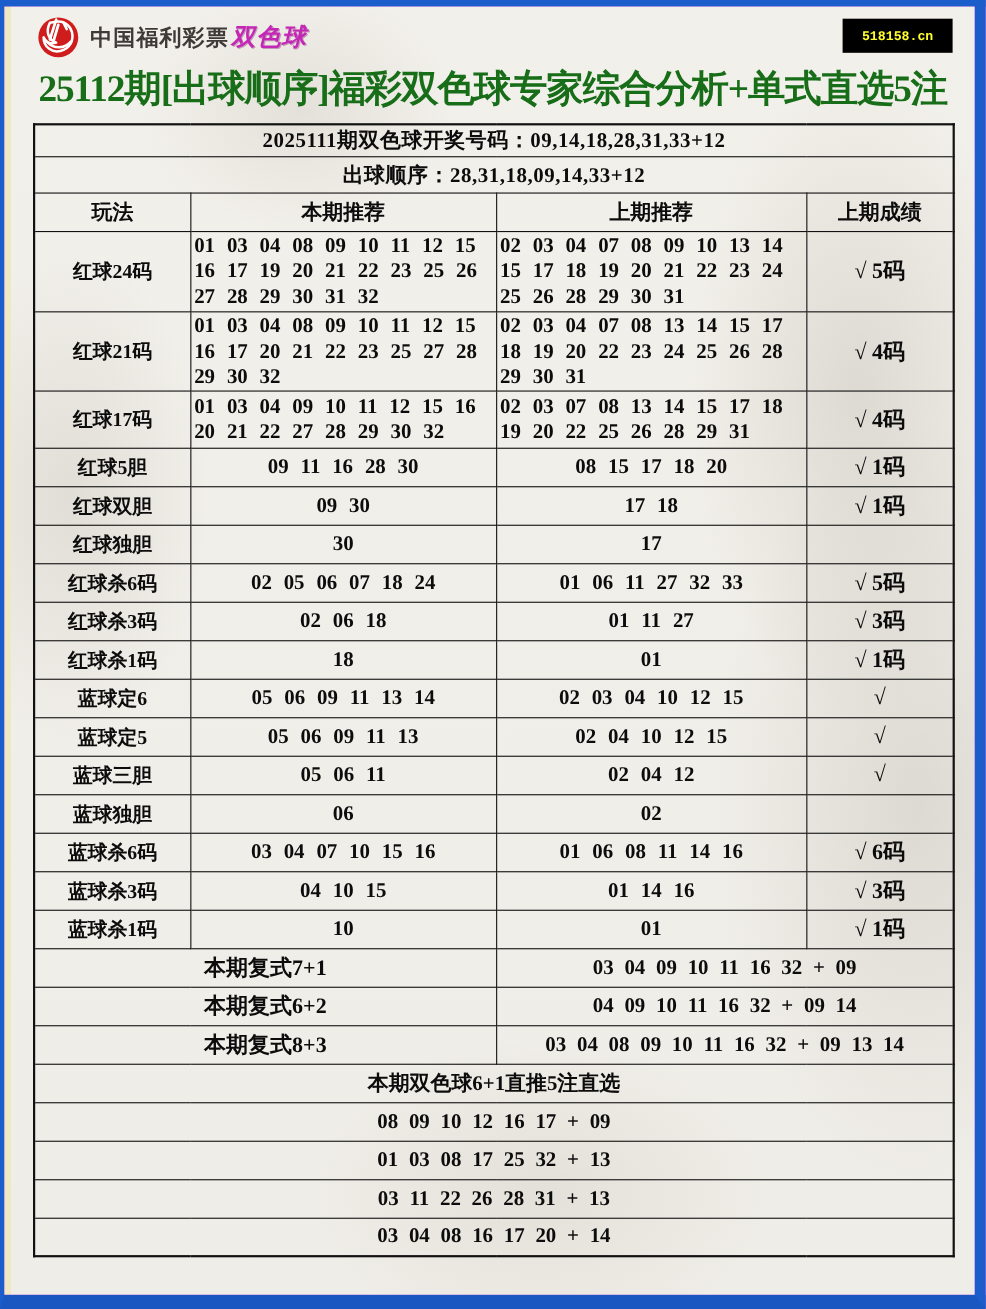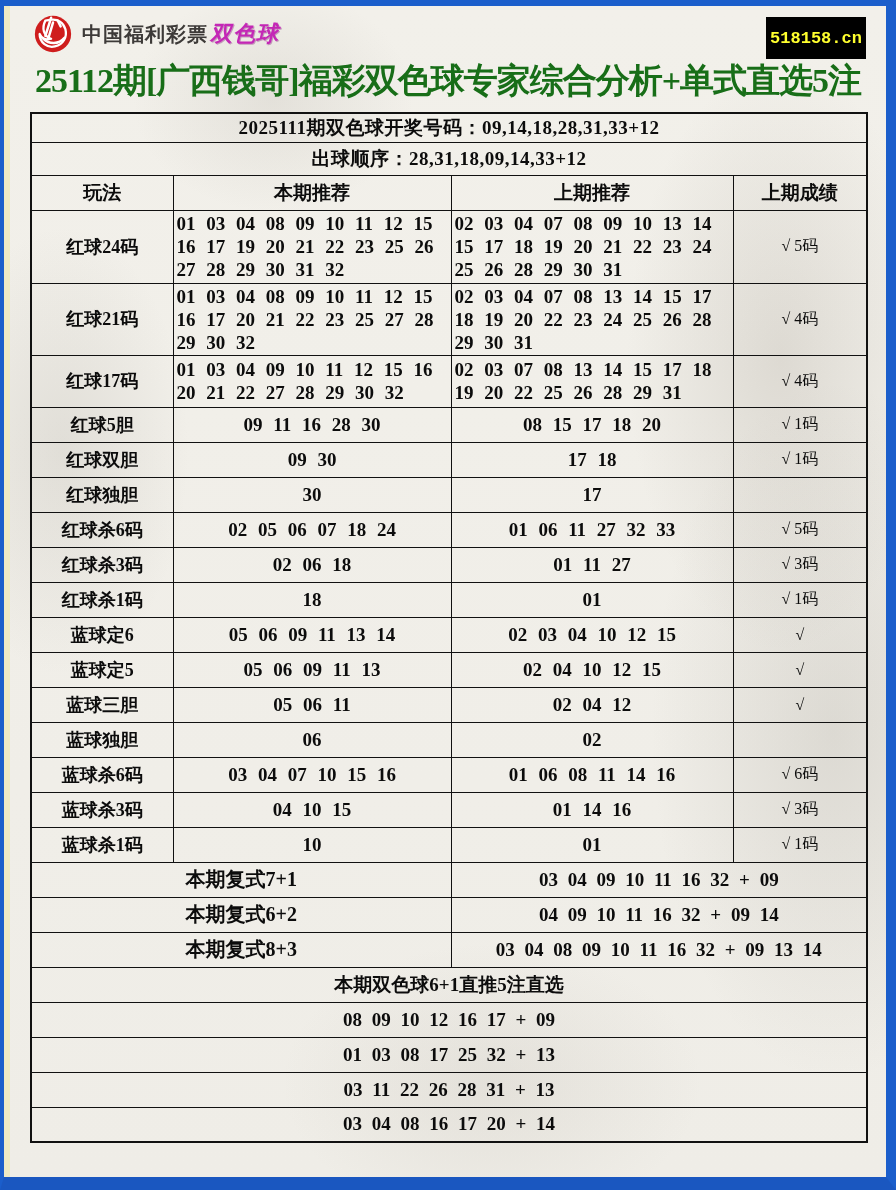--- a/index.html
+++ b/index.html
@@ -35,24 +35,24 @@
     font-family:"Liberation Sans","DejaVu Sans",sans-serif;
     font-size:20px; font-weight:bold; color:#3d3a38; letter-spacing:1px;
   }
   .logo-product {
     font-family:"Liberation Sans","DejaVu Sans",sans-serif;
     font-size:22px; font-weight:bold; font-style:italic; color:#c427b6;
     margin-left:2px; letter-spacing:1px;
     text-shadow:1px 1px 0 rgba(120,0,110,0.35);
   }
   .site-badge {
-    position:absolute; top:11px; right:20px; width:100px; height:42px;
+    position:absolute; top:11px; right:20px; width:100px; height:31px;
     background:#000; color:#ffff2e; display:flex; align-items:center; justify-content:center;
     font-family:"Liberation Mono","DejaVu Sans Mono",monospace;
-    font-size:17px; font-weight:bold; letter-spacing:0;
+    font-size:12px; font-weight:bold; letter-spacing:0;
   }
   .page-title {
     position:absolute; top:52px; left:0; width:100%;
     text-align:center; font-size:34px; font-weight:bold; color:#186e18;
     letter-spacing:-1px; white-space:nowrap;
   }
   
   table.main {
     position:absolute; left:20px; top:106px; width:836px;
     border-collapse:collapse; table-layout:fixed;
@@ -63,21 +63,21 @@
   .h-3line { height:73px; } .h-3line2 { height:72px; } .h-2line { height:52px; }
   .h-std { height:35px; }
   .info-cell { text-align:center; font-weight:bold; font-size:19px; letter-spacing:0.5px; }
   th.colhead { font-size:19px; font-weight:bold; text-align:center; }
   td.play { text-align:center; font-weight:bold; font-size:18px; }
   td.nums {
     font-weight:bold; font-size:19px; text-align:center;
     word-spacing:6px; padding:0 3px; line-height:23px;
   }
   tr.wrapline td.nums { text-align:left; }
-  td.result { text-align:center; font-weight:normal; font-size:16px; }
+  td.result { text-align:center; font-weight:bold; font-size:20px; }
   td.duplex-label { text-align:center; font-weight:bold; font-size:20px; }
   td.duplex-nums { text-align:center; font-weight:bold; font-size:19px; word-spacing:5px; }
   td.section-head { text-align:center; font-weight:bold; font-size:19px; }
   td.direct-nums { text-align:center; font-weight:bold; font-size:19px; word-spacing:5px; }
 </style>
 </head>
 <body>
 
 <div class="frame">
   <div class="inner">
@@ -88,21 +88,21 @@
         <path d="M14 8 C 10 16, 12 24, 20 27 C 14 29, 10 26, 8 22 C 8 31, 16 37, 24 35 C 33 33, 37 25, 35 17 C 33 10, 27 6, 20 7 Z" fill="#cf1d1d" stroke="#fff" stroke-width="2.4" stroke-linejoin="round" fill-opacity="0"></path>
         <path d="M20 5 L 14 24 M 22 10 L 17 27 M 27 8 L 30 14" stroke="#fff" stroke-width="2.6" fill="none" stroke-linecap="round"></path>
         <path d="M12 27 C 18 33, 28 33, 34 26" stroke="#fff" stroke-width="2.6" fill="none" stroke-linecap="round"></path>
       </svg>
       <span class="logo-brand">中国福利彩票</span>
       <span class="logo-product">双色球</span>
     </div>
 
     <div class="site-badge">518158.cn</div>
 
-    <div class="page-title">25112期[广西钱哥]福彩双色球专家综合分析+单式直选5注</div>
+    <div class="page-title">25112期[出球顺序]福彩双色球专家综合分析+单式直选5注</div>
 
     <table class="main">
       <colgroup>
         <col style="width:142px">
           <col style="width:278px">
           <col style="width:282px">
           <col style="width:134px">
       </colgroup>
       <tbody>
           <tr class="h-info1">

